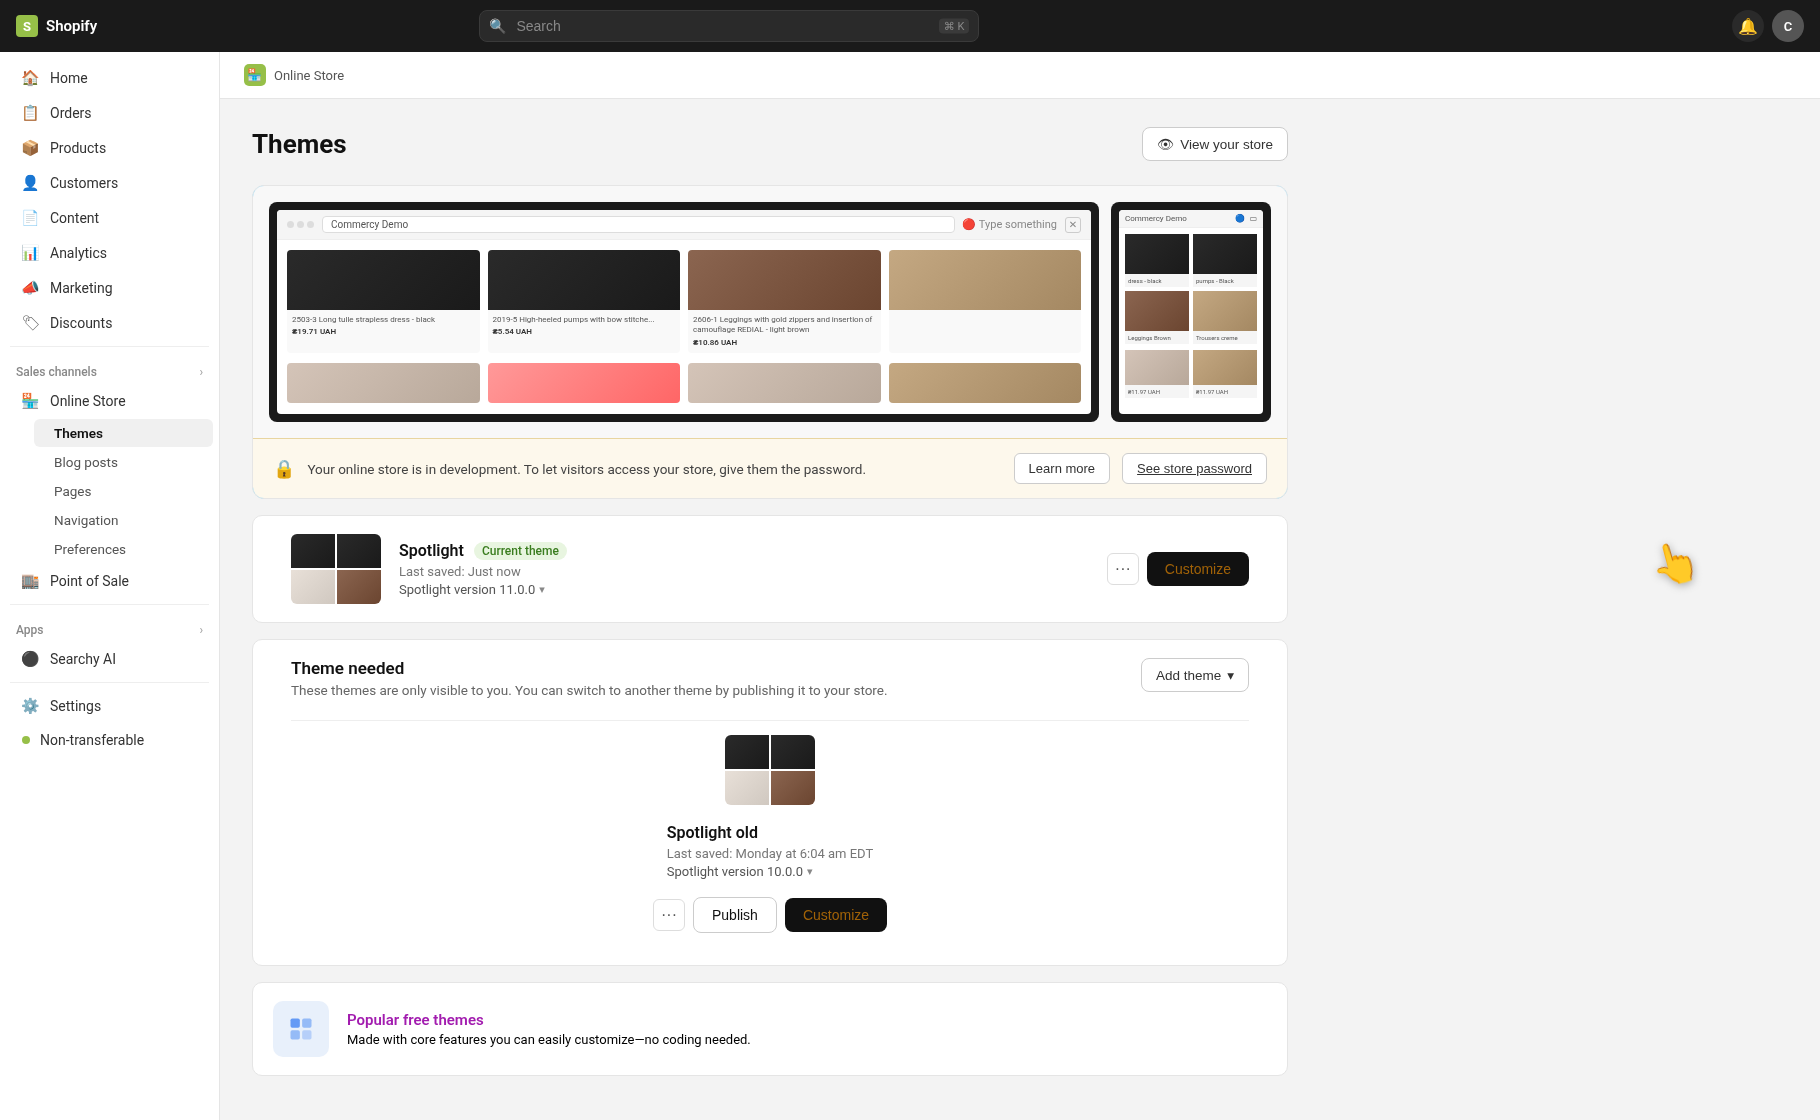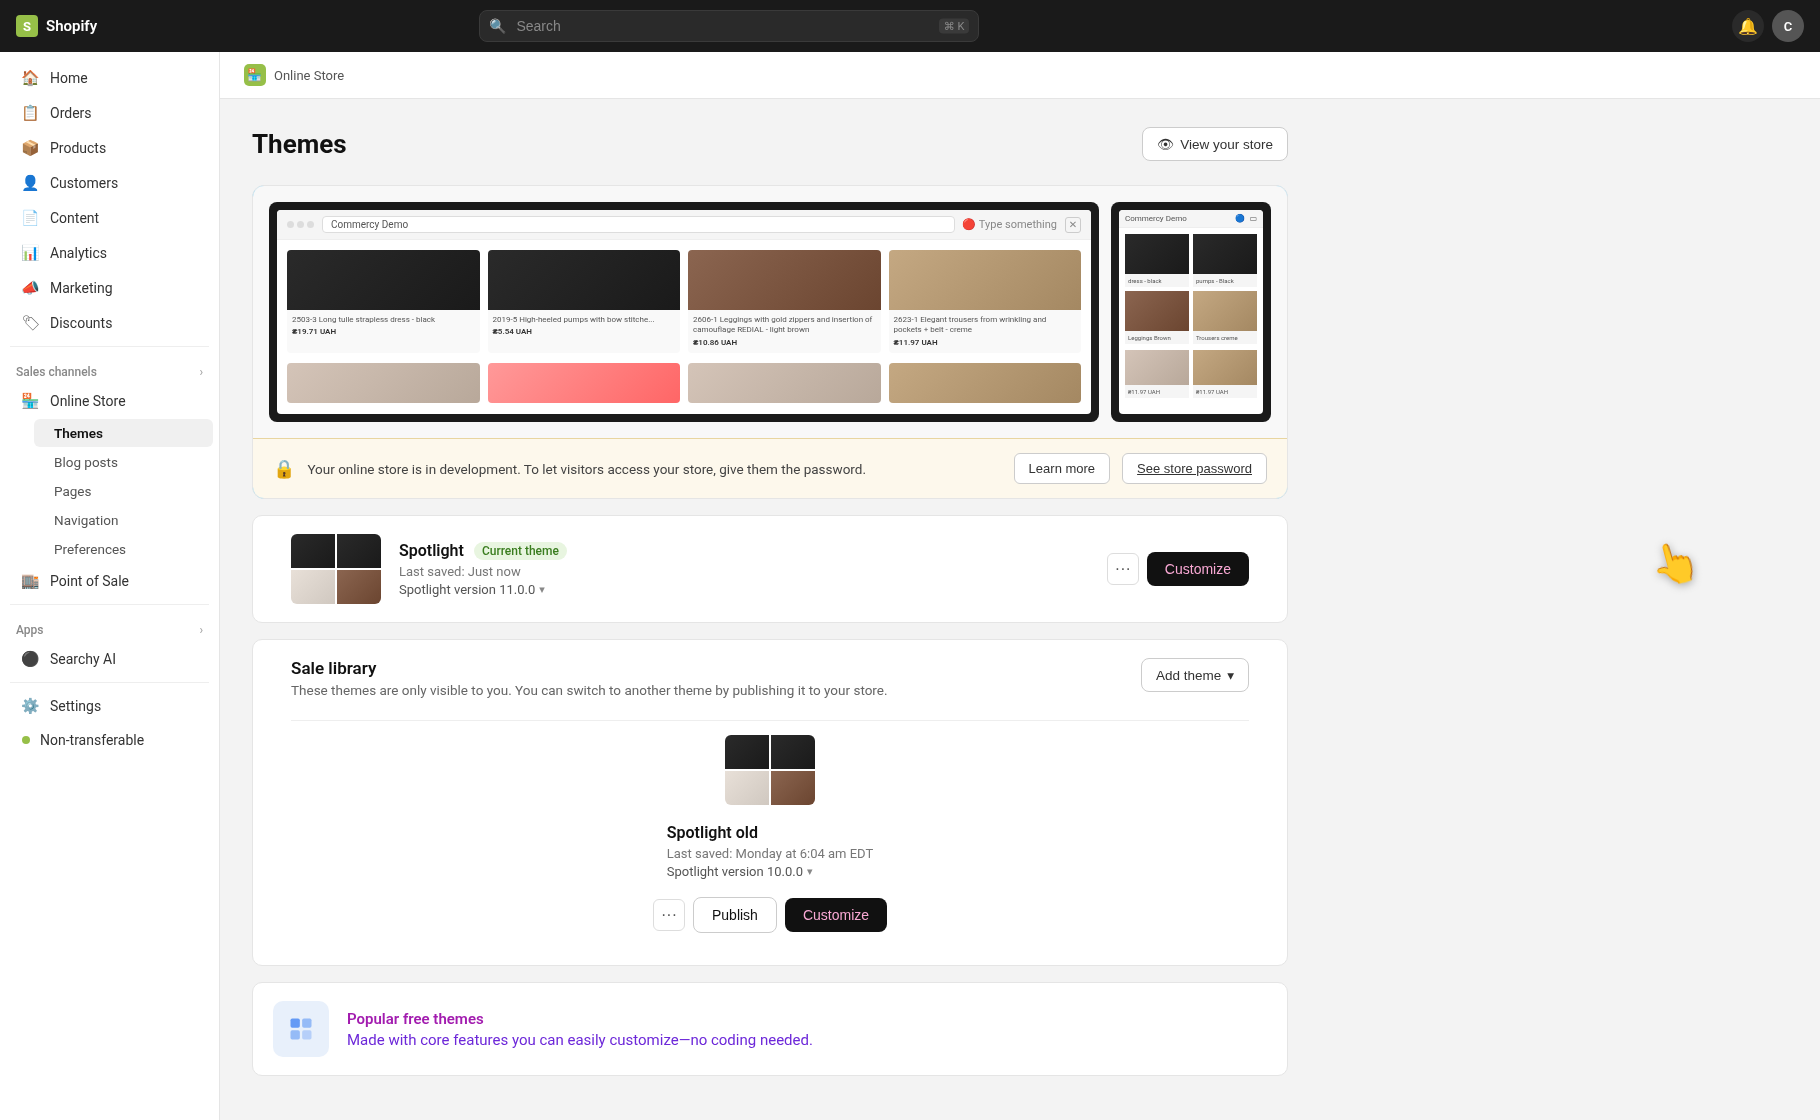--- a/index.html
+++ b/index.html
@@ -476,21 +476,21 @@
       background: #fff;
       cursor: pointer;
       display: flex;
       align-items: center;
       justify-content: center;
       font-size: 16px;
       color: #555;
     }
     .customize-btn {
       background: #111;
-      color: #f9a8d4;
+      color: #a16207;
       border: none;
       border-radius: 8px;
       padding: 9px 18px;
       font-size: 14px;
       font-weight: 500;
       cursor: pointer;
     }
     .publish-btn {
       background: #fff;
       color: #111;
@@ -558,22 +558,22 @@
       font-size: 24px;
     }
     .popular-info { flex: 1; }
     .popular-title {
       font-size: 15px;
       font-weight: 600;
       color: #a21caf;
       margin-bottom: 3px;
     }
     .popular-desc {
-      font-size: 15px;
-      color: #6d28d9;
+      font-size: 13px;
+      color: #000000;
     }
 
     
     .cursor-overlay {
       position: fixed;
       pointer-events: none;
       z-index: 9999;
     }
     .cursor-hand {
       font-size: 40px;
@@ -754,24 +754,20 @@
                 </div>
                 <div class="preview-product">
                   <div class="preview-product-img brown"></div>
                   <div class="preview-product-info">
                     <div>2606-1 Leggings with gold zippers and insertion of camouflage REDIAL - light brown</div>
                     <div class="preview-product-price">₴10.86 UAH</div>
                   </div>
                 </div>
                 <div class="preview-product">
                   <div class="preview-product-img tan"></div>
-                  <div class="preview-product-info">
-                    <div>2623-1 Elegant trousers from wrinkling and pockets + belt - creme</div>
-                    <div class="preview-product-price">₴11.97 UAH</div>
-                  </div>
                 </div>
               </div>
 
               <div style="display:grid;grid-template-columns:repeat(4,1fr);gap:8px;padding:0 10px;">
                 <div class="preview-product">
                   <div class="preview-product-img light" style="height:40px;"></div>
                 </div>
                 <div class="preview-product">
                   <div class="preview-product-img" style="height:40px; background: linear-gradient(135deg, #ff9999 0%, #ff6666 100%);"></div>
                 </div>
@@ -853,21 +849,21 @@
         </div>
         <div class="theme-actions">
           <button class="more-btn">···</button>
           <button class="customize-btn">Customize</button>
         </div>
       </div>
 
       <div class="theme-item-card" style="flex-direction:column; align-items:stretch; gap:0;">
         <div class="section-header">
           <div>
-            <div class="section-title">Sale library</div>
+            <div class="section-title">Theme needed</div>
             <div class="section-desc">These themes are only visible to you. You can switch to another theme by publishing it to your store.</div>
           </div>
           <button class="add-theme-btn">
             <span>Add theme</span>
             <span>▾</span>
           </button>
         </div>
 
         <div style="display:flex;align-items:center;gap:18px;padding:14px 0;border-top:1px solid #eee;flex-direction:column;">
           <div class="theme-thumbnails">

